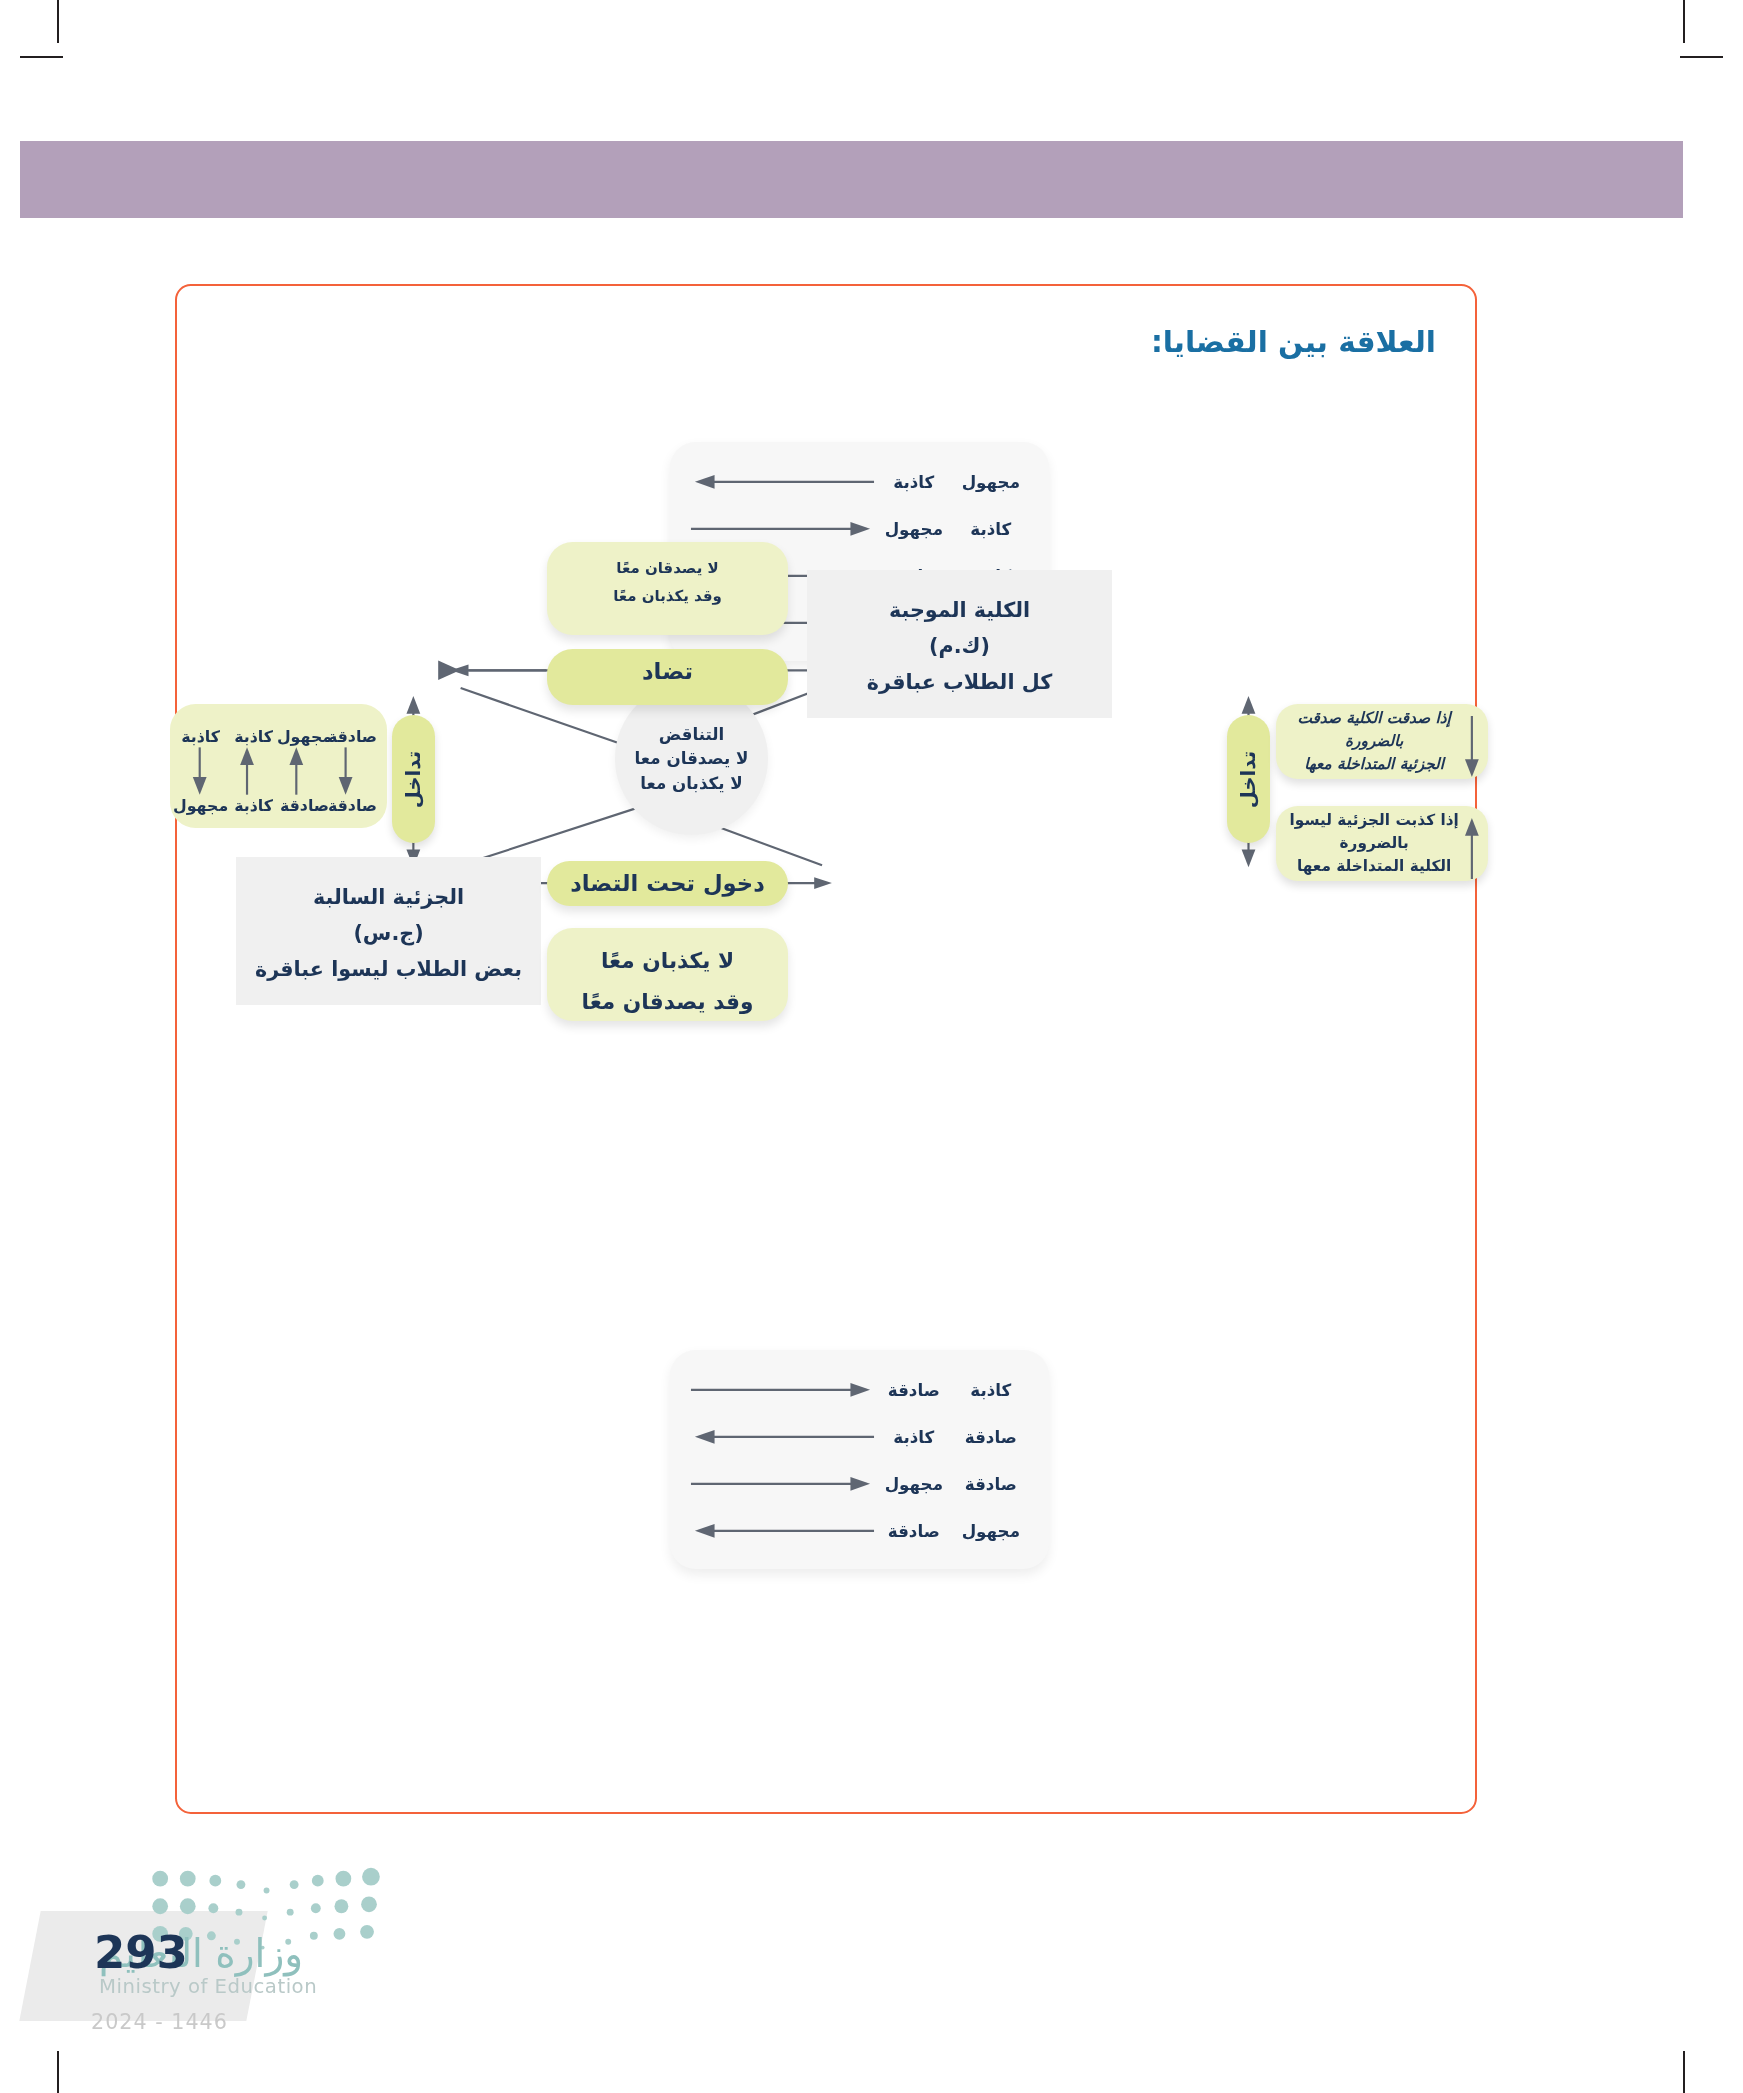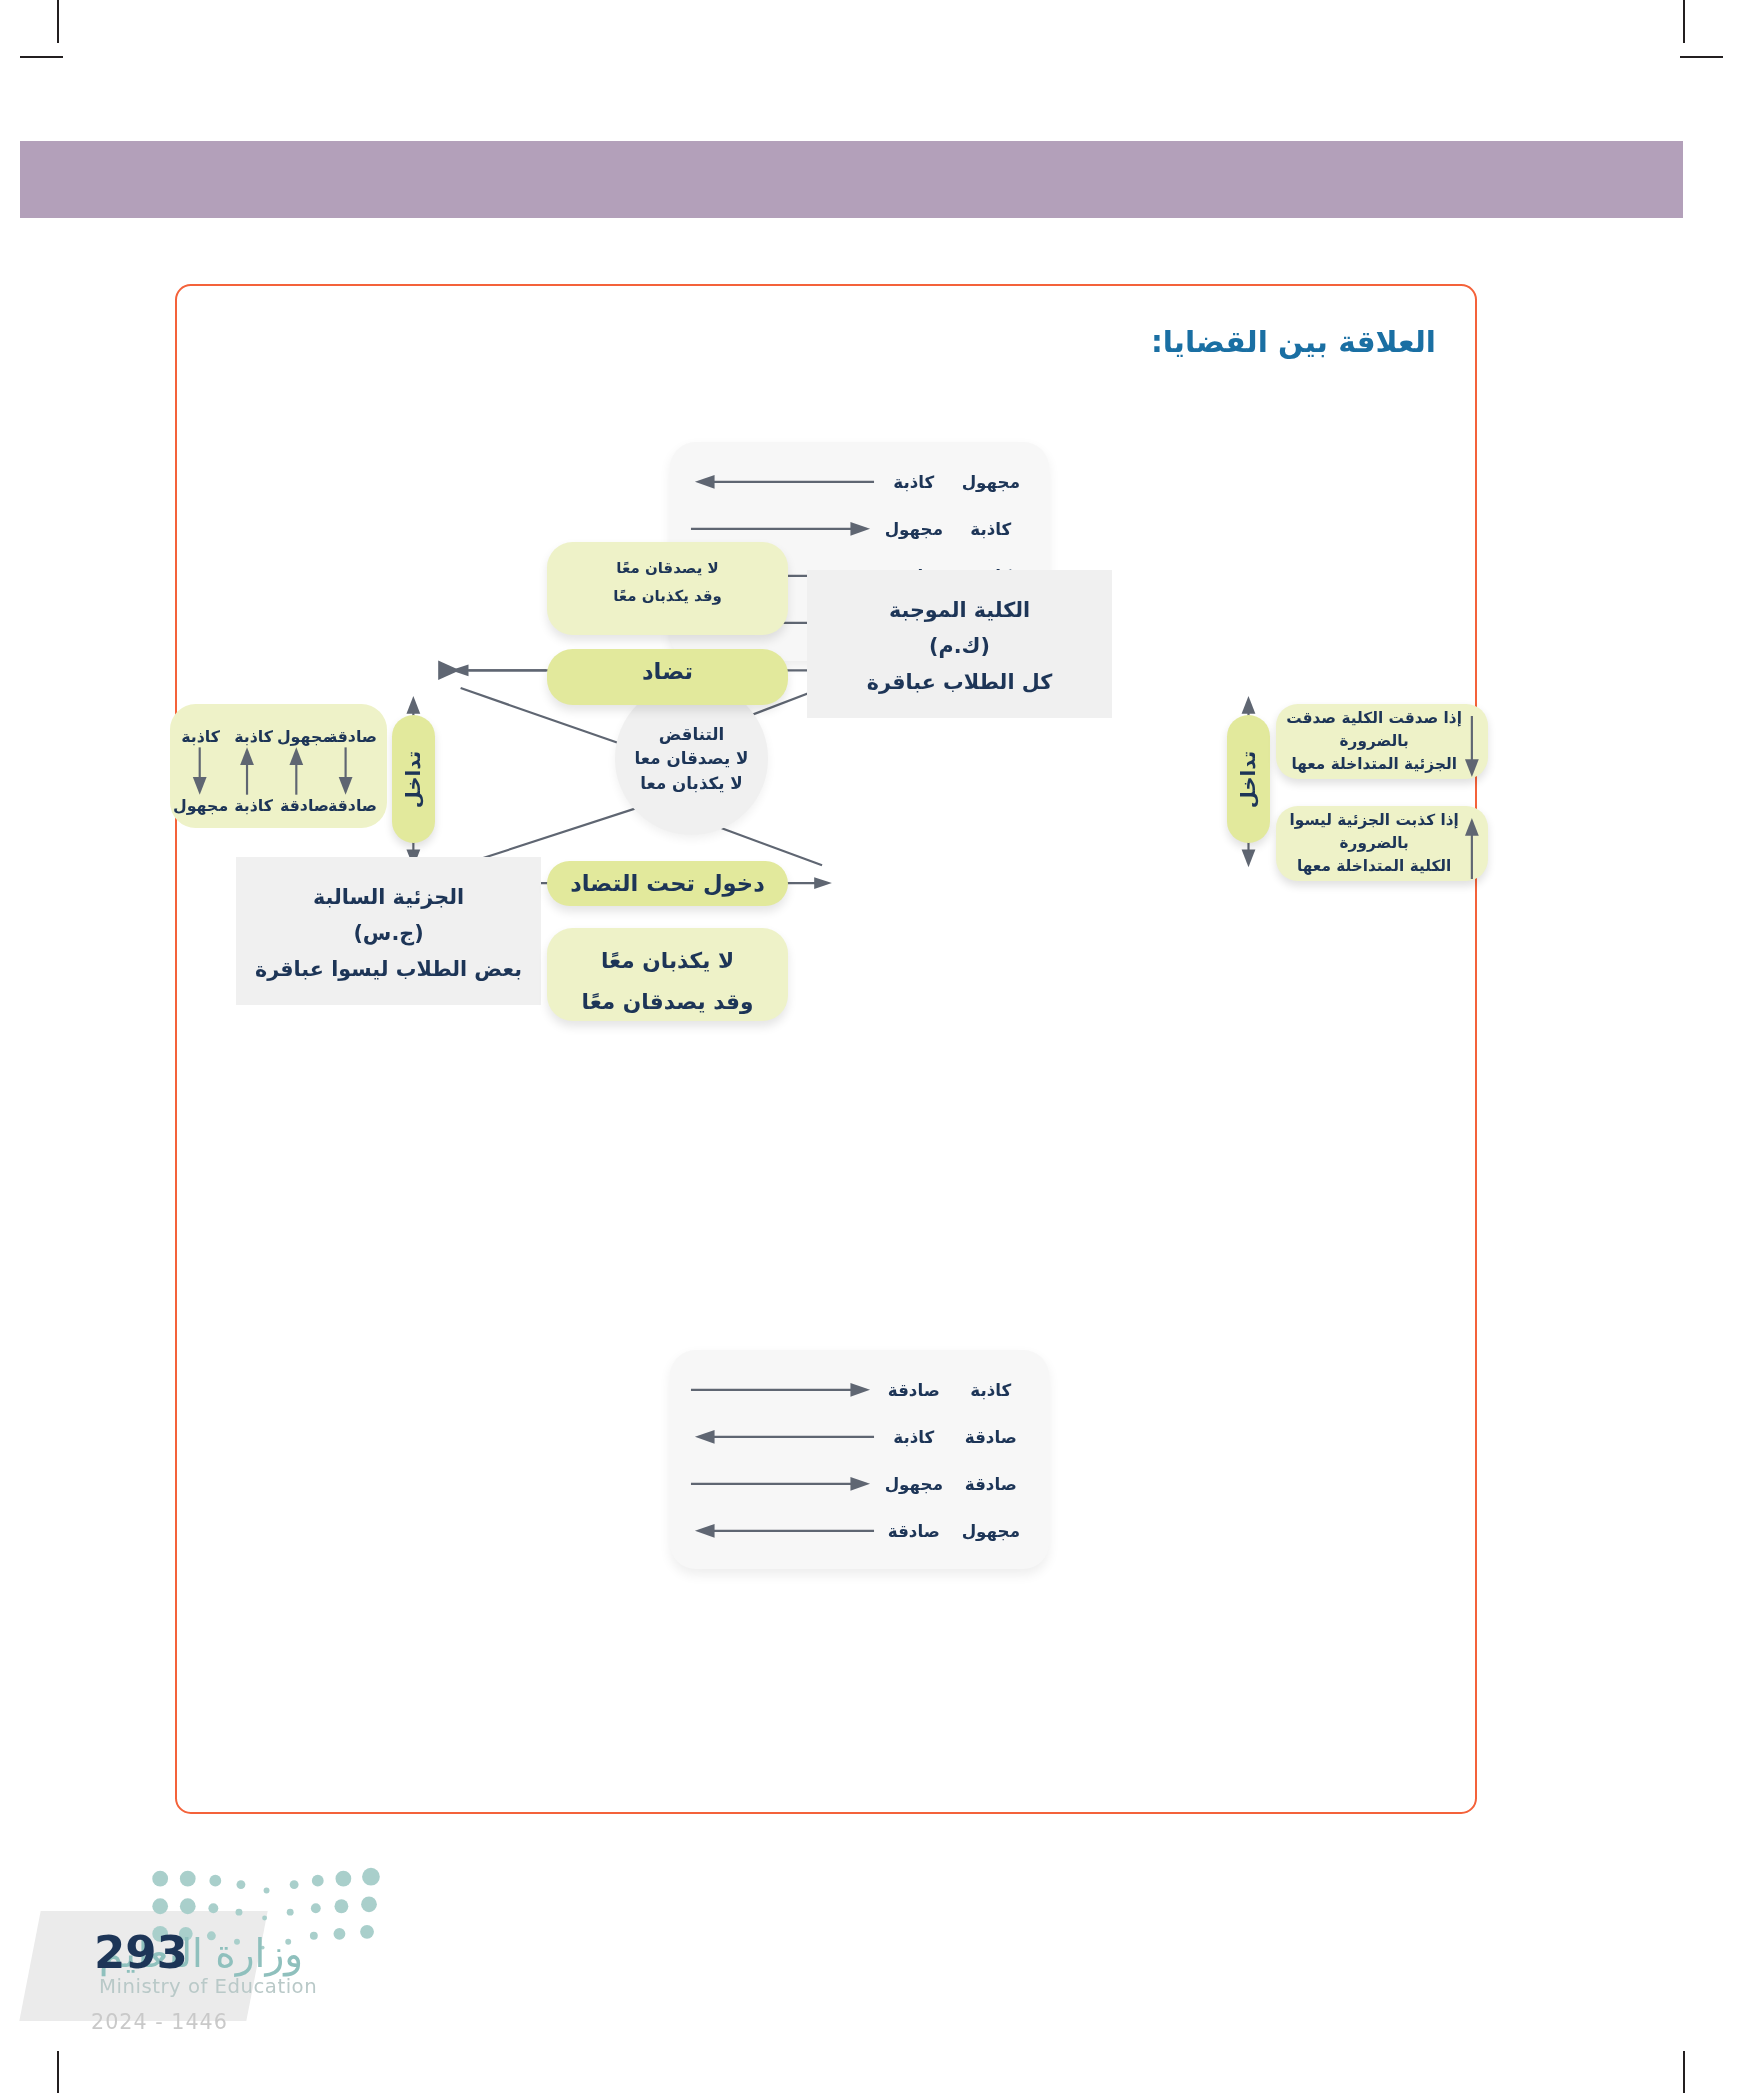--- a/index.html
+++ b/index.html
@@ -185,21 +185,21 @@
   </div>
 
   <div class="vlabel" style="left:215px;top:429px;width:43px;height:128px;">
     <span>تداخل</span>
   </div>
 
   <div class="vlabel" style="left:1050px;top:429px;width:43px;height:128px;">
     <span>تداخل</span>
   </div>
 
-  <div class="note" style="left:1099px;top:418px;width:212px;height:75px;">
+  <div class="note" style="left:1099px;top:418px;width:212px;height:75px;font-style:italic;">
     <div>
       <div>إذا صدقت الكلية صدقت بالضرورة</div>
       <div>الجزئية المتداخلة معها</div>
     </div>
   </div>
   <svg class="lineSvg" width="19.7" height="79" style="left:1287px;top:422px;" viewBox="0 0 20 80">
     <line x1="8" y1="8" x2="8" y2="58" stroke="#5f6672" stroke-width="2.2"></line>
     <polygon points="8,70 1,52 15,52" fill="#5f6672"></polygon>
   </svg>
 

